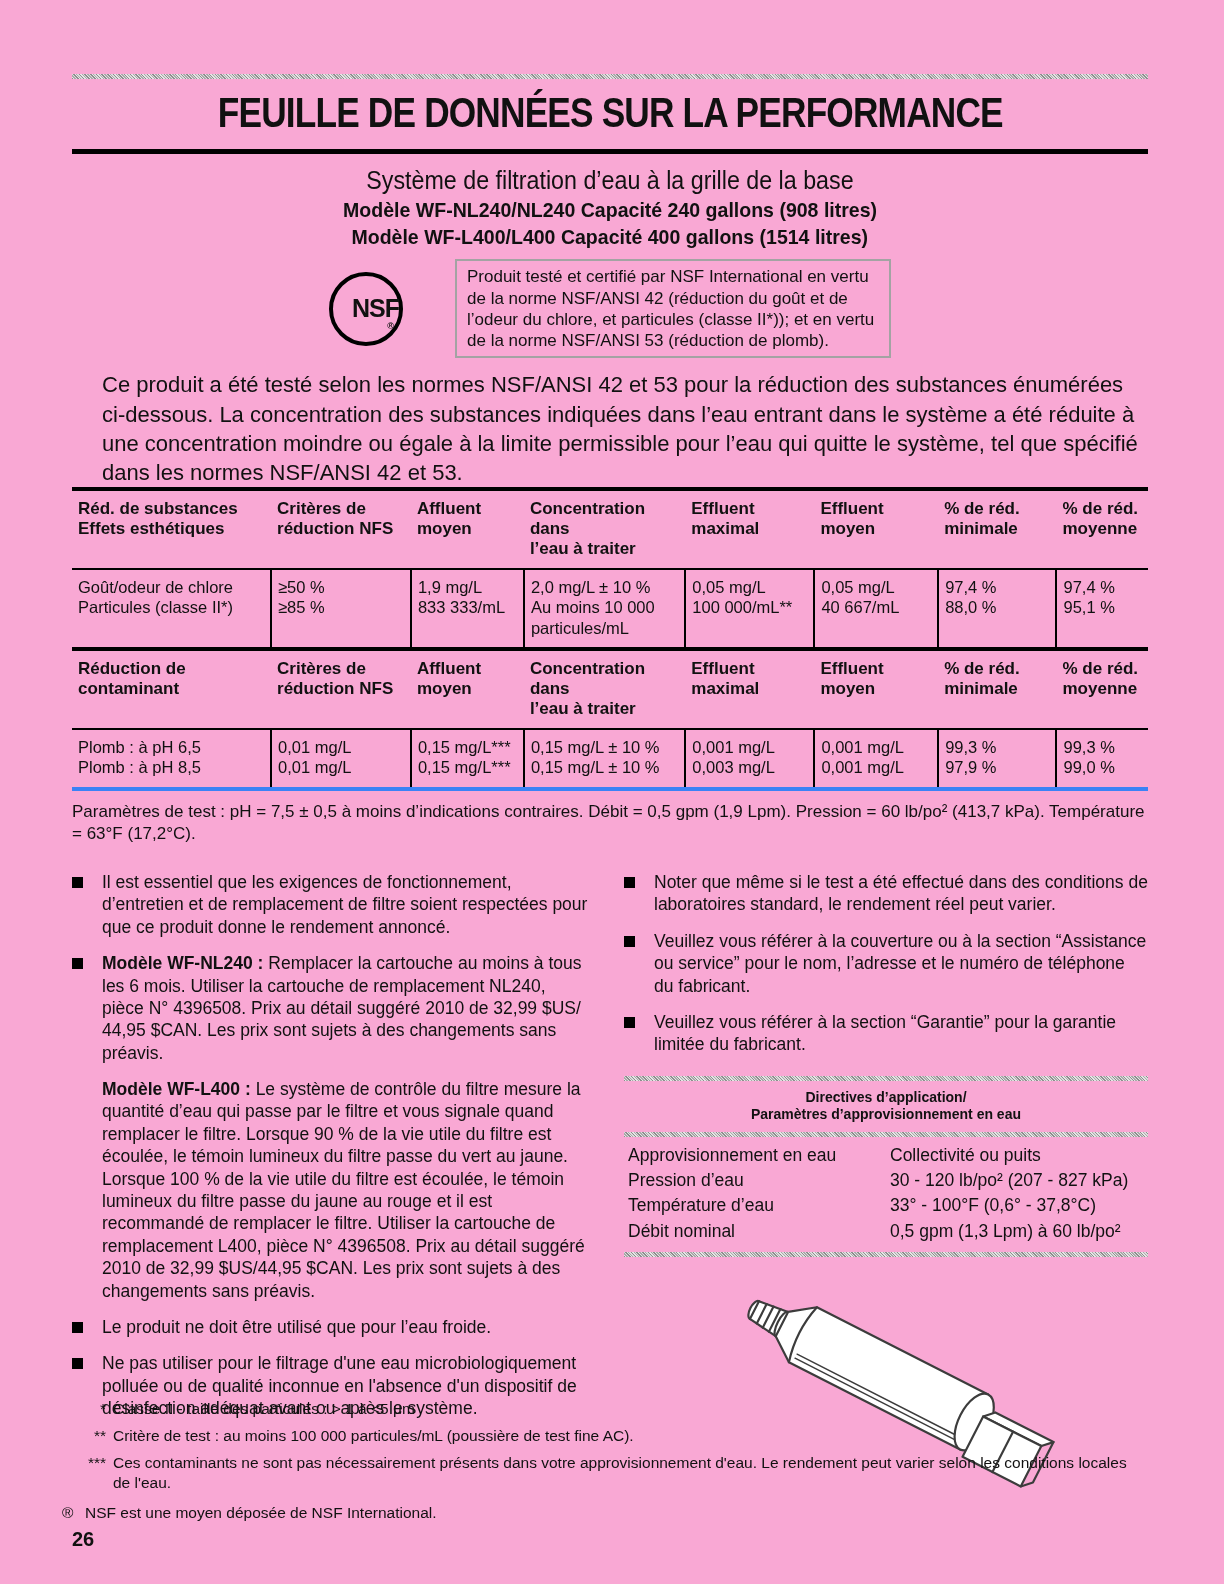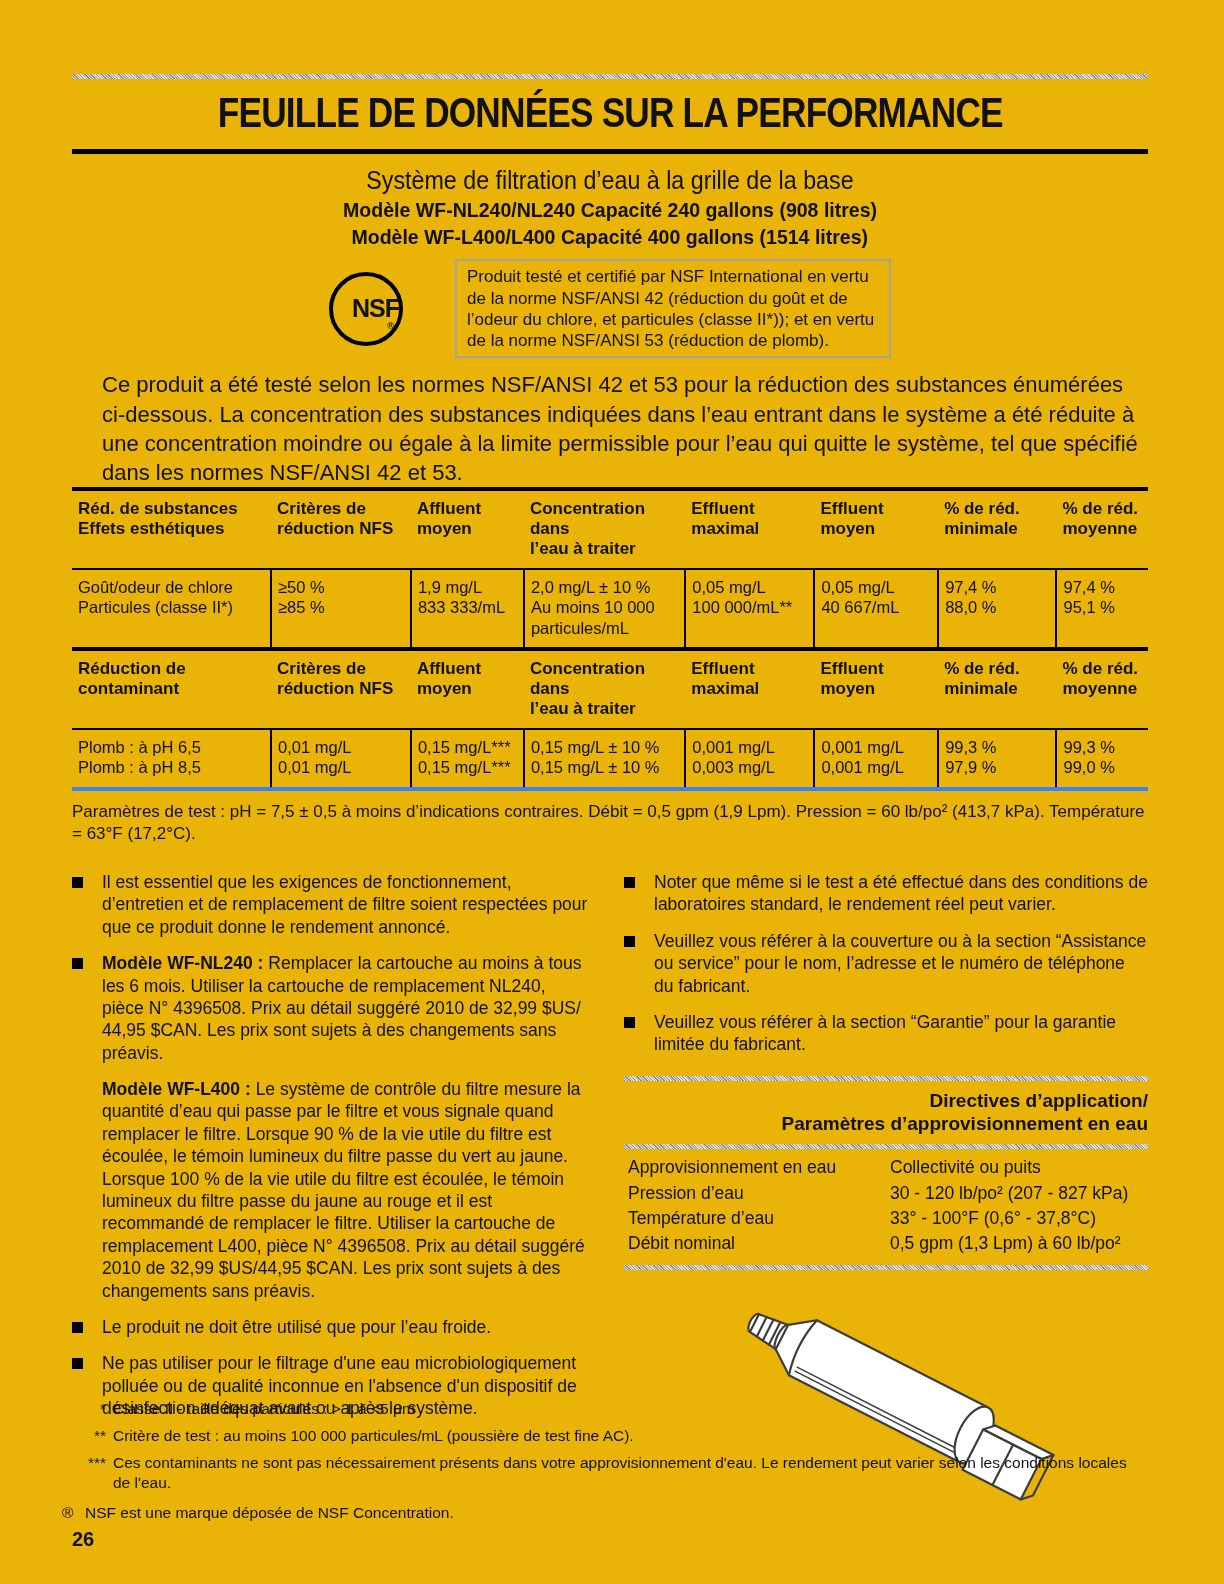--- a/index.html
+++ b/index.html
@@ -1,19 +1,19 @@
 <!DOCTYPE html>
 <html><head>
 <meta charset="utf-8">
 <style>
   html,body{margin:0;padding:0;background:#fff;}
   .page{
     position:relative;
     width:1224px;height:1584px;
-    background:#eab308;
+    background:#f9a8d4;
     box-sizing:border-box;
     padding:0 76px 0 72px;
     overflow:hidden;
     font-family:"Liberation Sans","DejaVu Sans",sans-serif;
     color:#111;
   }
   .stipple{height:5px;background:repeating-linear-gradient(45deg,#8d8d8d 0 1px,#e6e6e6 1px 2px,#a9a9a9 2px 3px,#dcdcdc 3px 4px);}
   .rule-top{margin-top:74px;}
   .rule-black{height:5px;background:#000;margin-top:12px;}
   .title{margin:10px 0 0;text-align:center;font-size:42px;font-weight:bold;letter-spacing:-1px;white-space:nowrap;}
@@ -34,21 +34,21 @@
   table.datatable td + td{border-left:2px solid #000;}
   .test-params{margin:10px 0 0;font-size:17px;line-height:1.3;}
   .columns{display:flex;gap:32px;margin-top:12px;}
   .col-left{width:520px;flex:0 0 auto;}
   .col-right{width:524px;flex:0 0 auto;}
   .bullet{display:grid;grid-template-columns:30px 1fr;margin-top:14px;font-size:17.5px;line-height:1.28;}
   .bullet .sq{width:11px;height:11px;background:#000;margin-top:6px;}
   .plainpara{margin-top:14px;padding-left:30px;font-size:17.5px;line-height:1.28;}
   .b{font-weight:bold;}
   .directives{margin-top:20px;}
-  .directives-title{text-align:right;font-size:19px;font-weight:bold;line-height:1.25;padding:8px 0;white-space:pre-line;}
+  .directives-title{text-align:center;font-size:14px;font-weight:bold;line-height:1.25;padding:8px 0;white-space:pre-line;}
   .directives-rows{padding:6px 4px 8px;}
   .directive-row{display:grid;grid-template-columns:262px 1fr;font-size:17.5px;line-height:1.45;}
   .filter-art{margin:6px 0 0 88px;}
   .footnotes{position:absolute;left:72px;right:76px;top:1392px;font-size:15.5px;line-height:1.3;}
   .footnote{display:grid;grid-template-columns:34px 1fr;column-gap:7px;margin-top:7px;}
   .footnote .mark{text-align:right;}
   .footnote.reg-line{grid-template-columns:18px 1fr;column-gap:5px;margin-left:-10px;margin-top:9px;}
   .footnote.reg-line .mark{text-align:left;}
   .page-number{position:absolute;left:72px;top:1528px;font-size:20px;font-weight:bold;}
 </style>
@@ -296,19 +296,19 @@
     <div class="footnote">
       <span class="mark">**</span>
       <span>Critère de test : au moins 100 000 particules/mL (poussière de test fine AC).</span>
     </div>
     <div class="footnote">
       <span class="mark">***</span>
       <span>Ces contaminants ne sont pas nécessairement présents dans votre approvisionnement d'eau. Le rendement peut varier selon les conditions locales de l'eau.</span>
     </div>
     <div class="footnote reg-line">
       <span class="mark">®</span>
-      <span>NSF est une marque déposée de NSF Concentration.</span>
+      <span>NSF est une moyen déposée de NSF International.</span>
     </div>
   </div>
 
   <div class="page-number">26</div>
 
 </div>
 
 </body></html>

